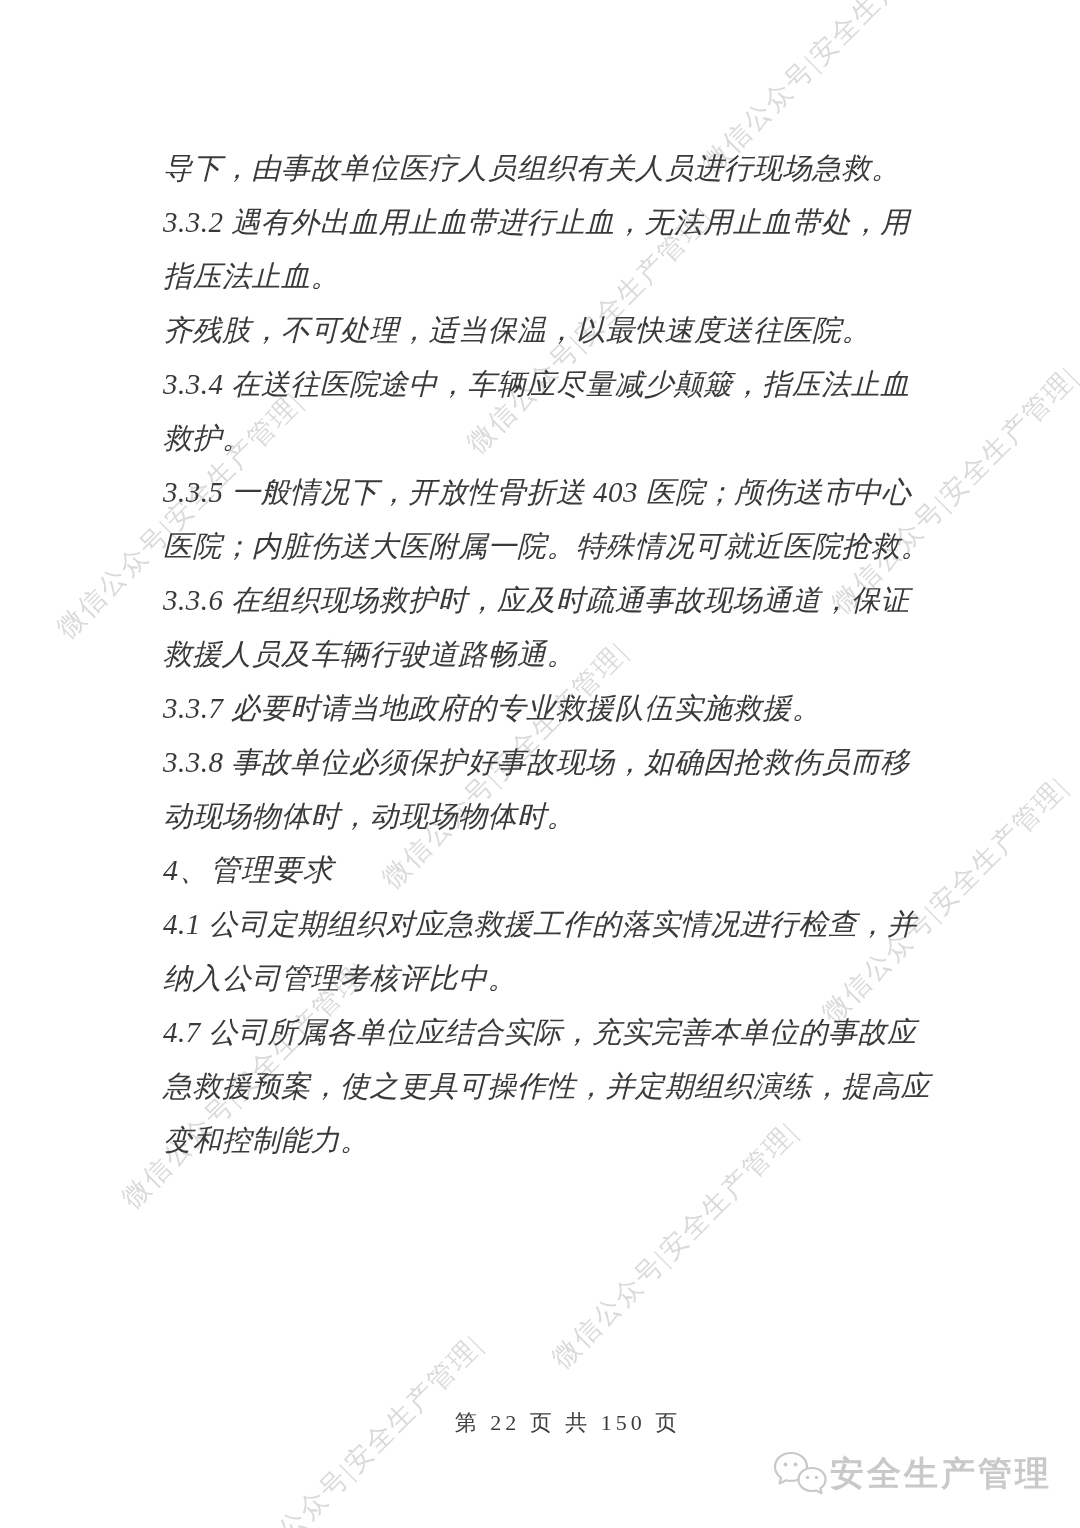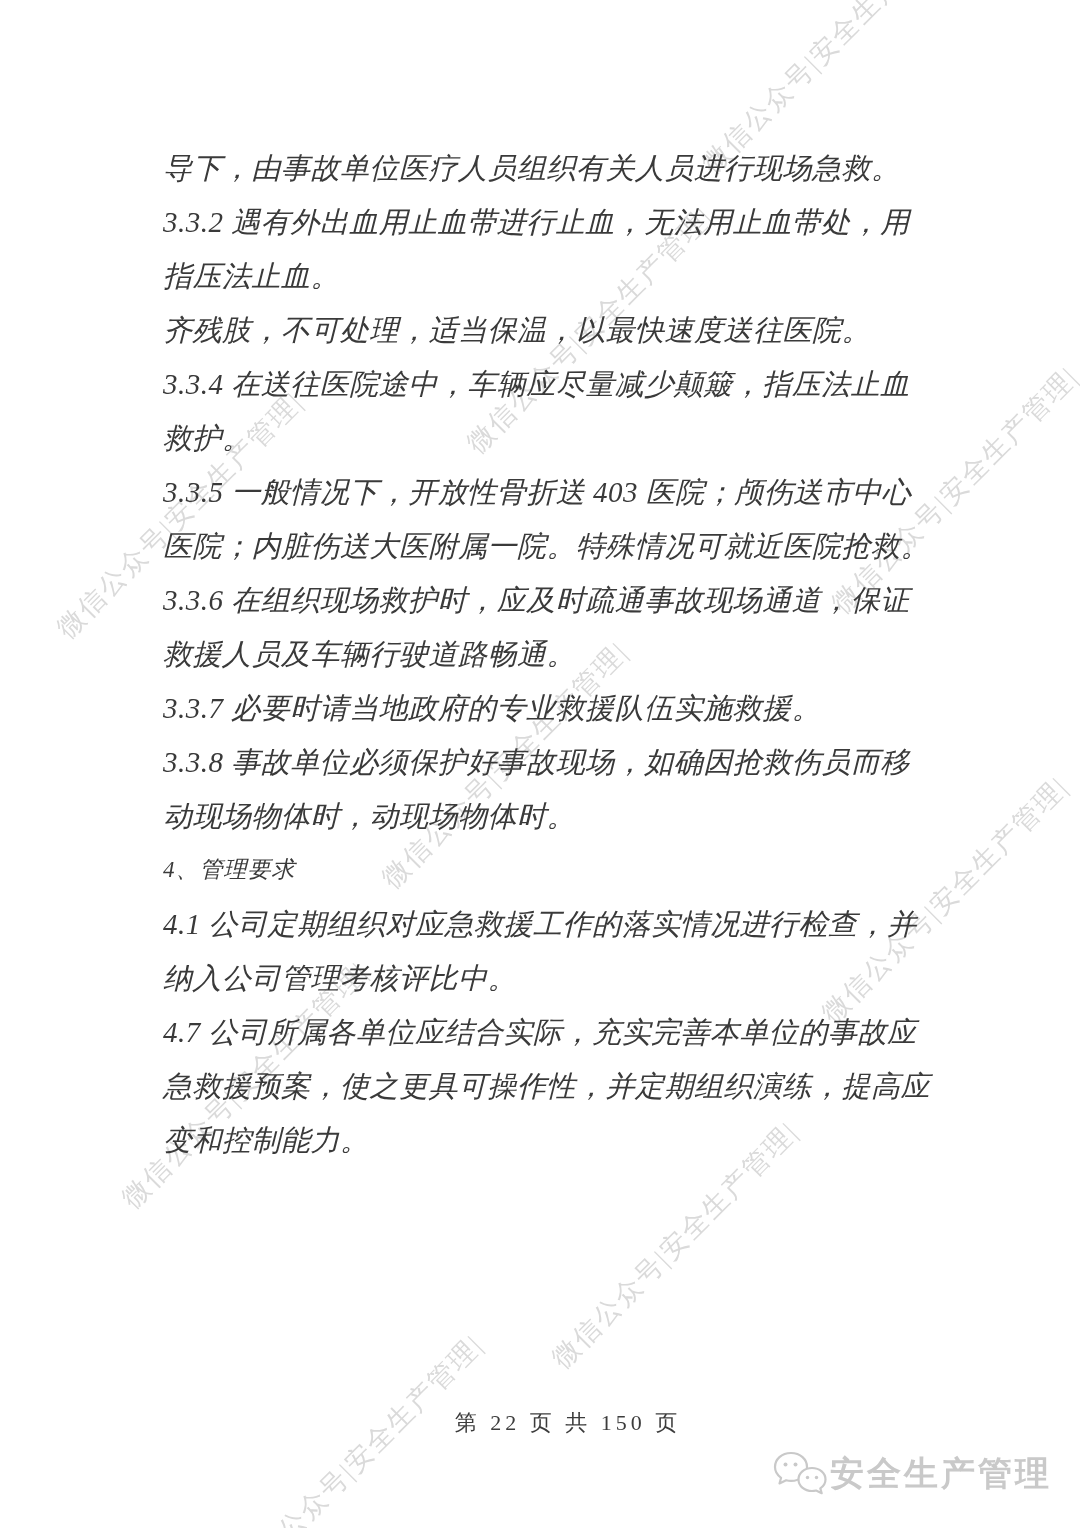--- a/index.html
+++ b/index.html
@@ -31,21 +31,21 @@
     z-index:2;
   }
   .line{
     height:54px;line-height:54px;
     font-size:29px;
     letter-spacing:0.5px;
     color:#3a3a3a;
     white-space:nowrap;
     font-style:italic;
   }
-  .line.heading{font-size:23px;letter-spacing:1px;}
+  .line.heading{font-size:30px;letter-spacing:1px;}
 
   
   .footer{
     position:absolute;left:0;top:1408px;width:100%;
     text-align:center;z-index:2;padding-left:28px;
   }
   .footer .page-info{
     font-size:22px;color:#3c3c3c;letter-spacing:4px;
   }
 

